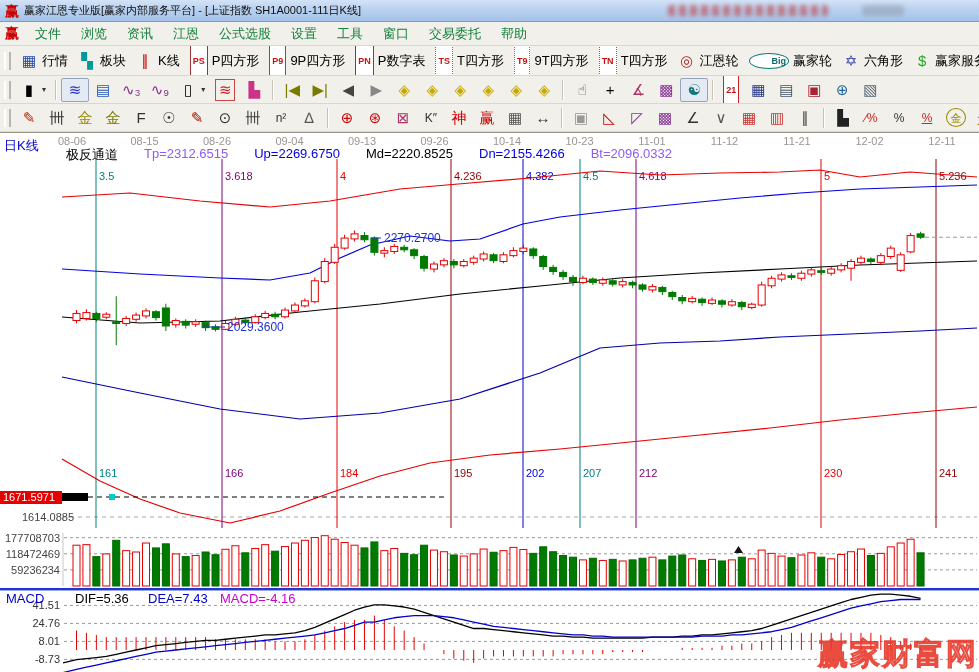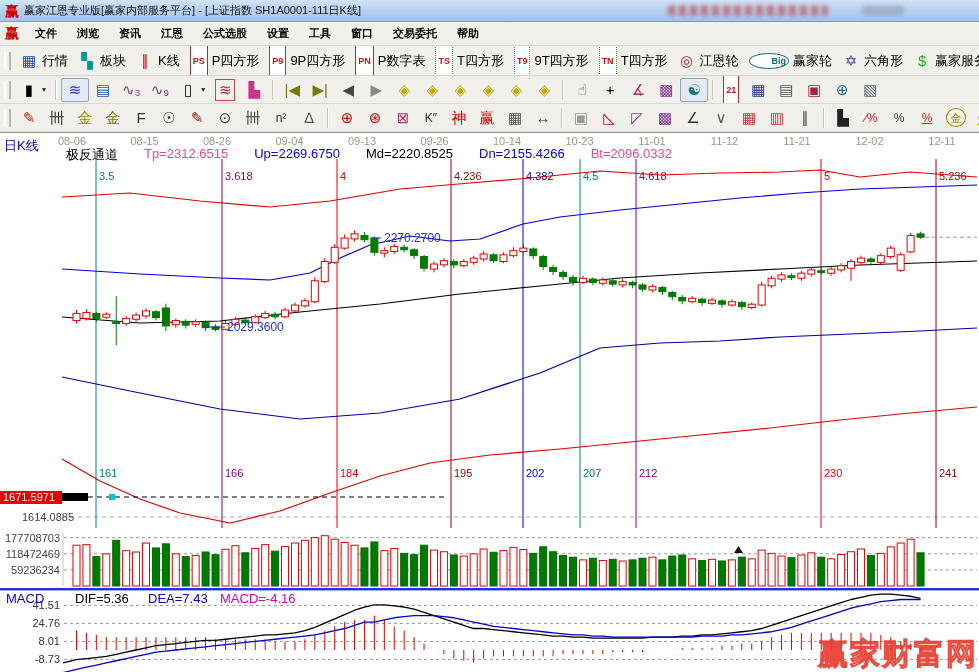--- a/index.html
+++ b/index.html
@@ -11,21 +11,21 @@
     border-bottom:1px solid #7e99c8;position:relative;}
   .title-icon{color:#CC0000;font-weight:bold;font-size:14px;line-height:16px;}
   .title-text{font-size:11px;color:#101010;margin-left:5px;}
   .smudge{position:absolute;height:11px;top:5px;border-radius:3px;filter:blur(2px);opacity:.55;}
   .smudge.s1{left:668px;width:160px;background:repeating-linear-gradient(90deg,#c23030 0 7px,rgba(194,48,48,0) 7px 11px);}
   .smudge.s2{left:862px;width:42px;background:#8d97a8;opacity:.5;}
   
   .menubar{height:24px;box-sizing:border-box;display:flex;align-items:center;background:#F1F0EA;
     border-bottom:1px solid #d9d6cc;padding-left:5px;}
   .menu-icon{color:#CC0000;font-weight:bold;font-size:14px;margin-right:6px;}
-  .menu-item{font-size:11px;color:#000000;padding:2px 10px;font-weight:bold;}
+  .menu-item{font-size:13px;color:#15803d;padding:2px 10px;}
   
   .toolbar{box-sizing:border-box;display:flex;align-items:center;background:#F1F0EA;
     border-bottom:1px solid #dad7ce;padding:0 2px;overflow:hidden;white-space:nowrap;}
   .tb1{height:30px;} .tb2{height:28px;} .tb3{height:28px;}
   .grip{width:3px;height:18px;border-left:2px solid #fff;border-right:2px solid #b9b6ad;margin:0 4px 0 2px;flex:0 0 auto;}
   .vsep{width:0;height:20px;border-left:1px solid #c6c3ba;border-right:1px solid #ffffff;margin:0 4px;flex:0 0 auto;}
   .tbtn{display:inline-flex;align-items:center;gap:4px;padding:1px 4px;font-size:13px;color:#000;flex:0 0 auto;border:1px solid transparent;}
   .tbtn.pressed{border:1px solid #96a5bd;background:#e4eaf3;border-radius:2px;}
   .ticon{min-width:18px;height:20px;display:inline-flex;align-items:center;justify-content:center;font-size:15px;line-height:20px;}
   .ticon.small{font-size:12px;}
@@ -35,21 +35,21 @@
   .badge.dotted{border-style:dotted;}
   .badge.round{border-radius:50%;padding:1px 2px;}
   .dd{font-size:8px;color:#333;}
   
   .chart{position:relative;width:979px;height:540px;background:#fff;border-top:1px solid #9a978e;box-sizing:border-box;}
   .chart svg{position:absolute;left:0;top:0;}
   #cv text{font-family:"Liberation Sans","DejaVu Sans",sans-serif;}
   .ov{position:absolute;font-size:13px;pointer-events:none;}
   .kline-label{left:4px;top:4px;color:#0000CC;}
   .ind-header{left:66px;top:13px;display:flex;gap:26px;}
-  .c-black{color:#000;} .c-red{color:#ec4899;} .c-blue{color:#0000DD;} .c-mag{color:#CC00CC;} .c-macd{color:#0000CC;}
+  .c-black{color:#000;} .c-red{color:#8b5cf6;} .c-blue{color:#0000DD;} .c-mag{color:#CC00CC;} .c-macd{color:#0000CC;}
   .macd-ov{top:458px;}
   .m1{left:6px;} .m2{left:75px;} .m3{left:148px;} .m4{left:220px;}
 </style>
 </head>
 <body>
 
 <div class="app">
   <div class="titlebar">
     <span class="title-icon">赢</span>
     <span class="title-text">赢家江恩专业版[赢家内部服务平台] - [上证指数  SH1A0001-111日K线]</span>

